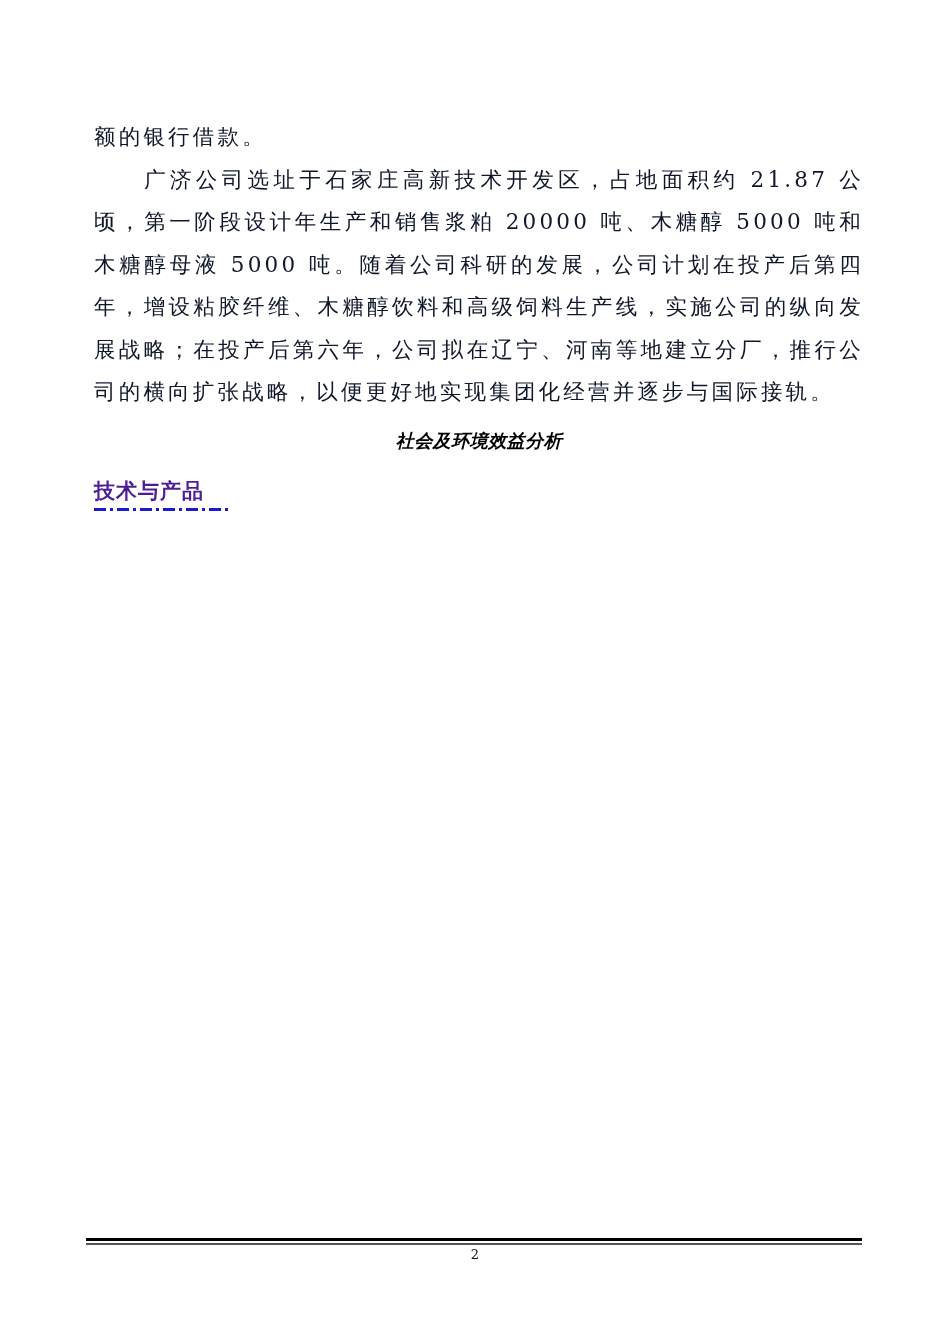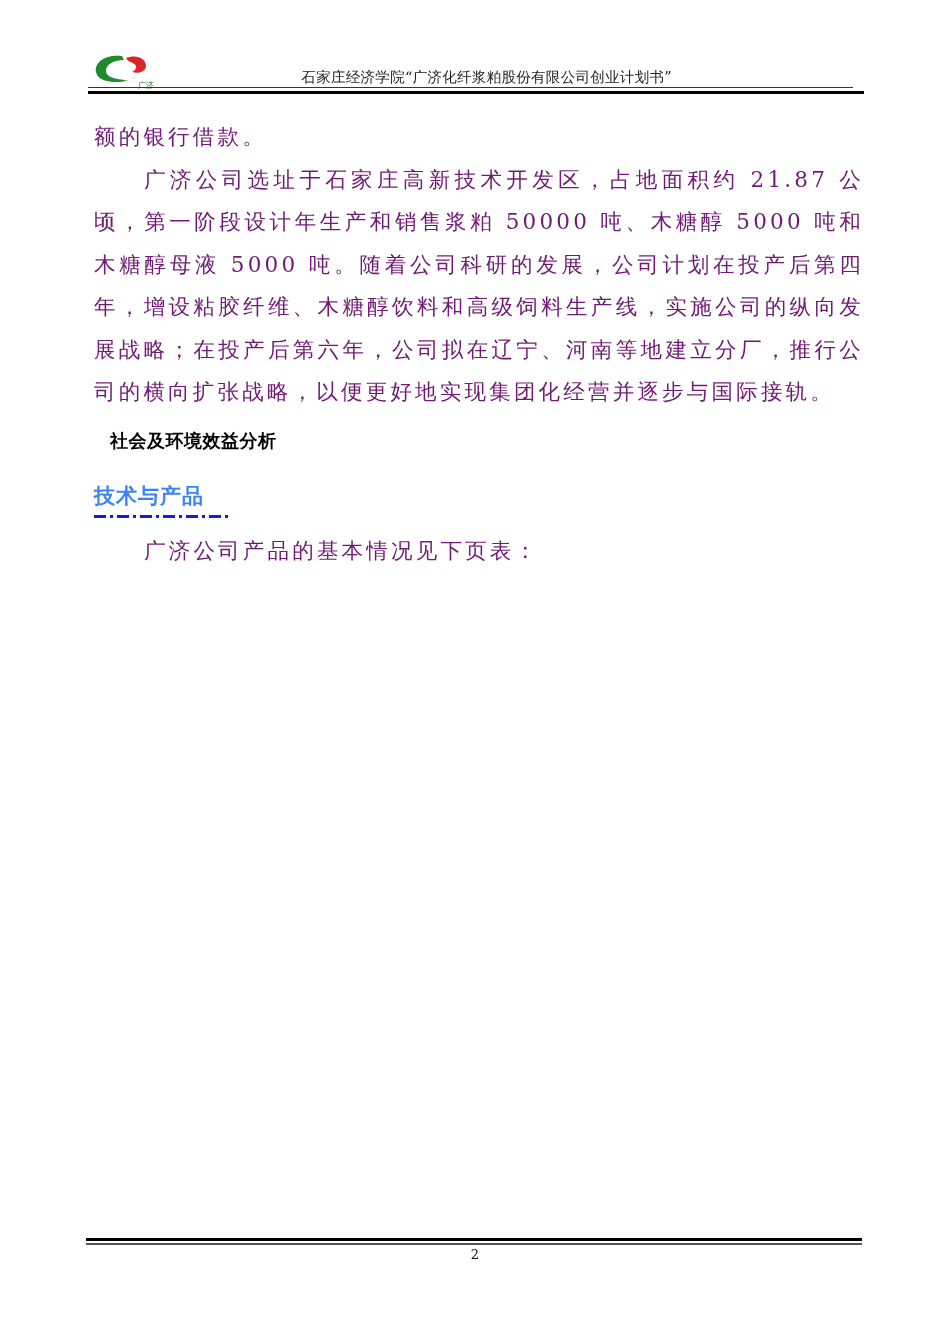--- a/index.html
+++ b/index.html
@@ -76,45 +76,47 @@
       top: 116px;
       width: 770px;
     }
     .p {
       font-family: "DejaVu Serif", serif;
       font-size: 21.5px;
       line-height: 42.5px;
       letter-spacing: 3.2px;
       margin: 0;
       text-align: justify;
-      color: #701a75;
+      color: #0f172a;
     }
     .indent { text-indent: 50px; }
     .h-italic {
       font-family: "DejaVu Sans", sans-serif;
       font-weight: bold;
+      font-style: italic;
       font-size: 18px;
       line-height: 42px;
-      margin: 16px;
+      margin: 9px;
       letter-spacing: 0.5px;
       color: #000;
+      text-align: center;
     }
     .h-bold-wrap {
       position: relative;
       height: 52px;
       margin-top: 4px;
     }
     .h-bold {
-      font-family: Liberation Mono, monospace;
+      font-family: Liberation Sans, sans-serif;
       font-weight: bold;
       font-size: 21px;
       line-height: 40px;
       margin: 0;
       letter-spacing: 1px;
-      color: #3b82f6;
+      color: #4c1d95;
       display: inline-block;
     }
     .h-underline {
       position: absolute;
       left: 0;
       top: 37px;
       width: 138px;
       height: 3px;
       background: repeating-linear-gradient(90deg,
         #1a1ad0 0px, #1a1ad0 12px,
@@ -148,46 +150,30 @@
       font-family: "DejaVu Serif", serif;
       font-size: 13px;
       color: #111;
     }
   </style>
 </head>
 <body>
 
 <div class="page">
 
-  <div class="header">
-    <div class="logo">
-      <svg width="80" height="38" viewBox="0 0 80 38">
-
-        <path d="M30 4 C14 2 2 10 4 20 C6 30 22 32 36 28 C28 28 14 26 14 19 C14 12 22 8 32 8 Z" fill="#1f8a2e"></path>
-        <path d="M10 24 C18 32 34 32 44 24 C38 30 22 32 10 24 Z" fill="#1f8a2e"></path>
-
-        <path d="M34 6 C44 2 54 6 54 14 C54 20 46 22 40 20 C44 18 46 14 42 12 C40 10 36 10 34 6 Z" fill="#d9262a"></path>
-      </svg>
-      <span class="logo-text">广济</span>
-    </div>
-    <div class="header-title">石家庄经济学院“广济化纤浆粕股份有限公司创业计划书”</div>
-    <div class="header-rule-thin"></div>
-    <div class="header-rule-thick"></div>
-  </div>
 
   <div class="content">
     <p class="p">额的银行借款。</p>
-    <p class="p indent">广济公司选址于石家庄高新技术开发区，占地面积约 21.87 公顷，第一阶段设计年生产和销售浆粕 50000 吨、木糖醇 5000 吨和木糖醇母液 5000 吨。随着公司科研的发展，公司计划在投产后第四年，增设粘胶纤维、木糖醇饮料和高级饲料生产线，实施公司的纵向发展战略；在投产后第六年，公司拟在辽宁、河南等地建立分厂，推行公司的横向扩张战略，以便更好地实现集团化经营并逐步与国际接轨。</p>
+    <p class="p indent">广济公司选址于石家庄高新技术开发区，占地面积约 21.87 公顷，第一阶段设计年生产和销售浆粕 20000 吨、木糖醇 5000 吨和木糖醇母液 5000 吨。随着公司科研的发展，公司计划在投产后第四年，增设粘胶纤维、木糖醇饮料和高级饲料生产线，实施公司的纵向发展战略；在投产后第六年，公司拟在辽宁、河南等地建立分厂，推行公司的横向扩张战略，以便更好地实现集团化经营并逐步与国际接轨。</p>
 
     <h3 class="h-italic" style="margin-top:6px;">社会及环境效益分析</h3>
 
     <div class="h-bold-wrap">
       <h2 class="h-bold">技术与产品</h2>
       <div class="h-underline"></div>
     </div>
-    <p class="p indent">广济公司产品的基本情况见下页表：</p>
   </div>
 
   <div class="footer-rule-thick"></div>
   <div class="footer-rule-thin"></div>
   <div class="page-number">2</div>
 
 </div>
 
 </body></html>

